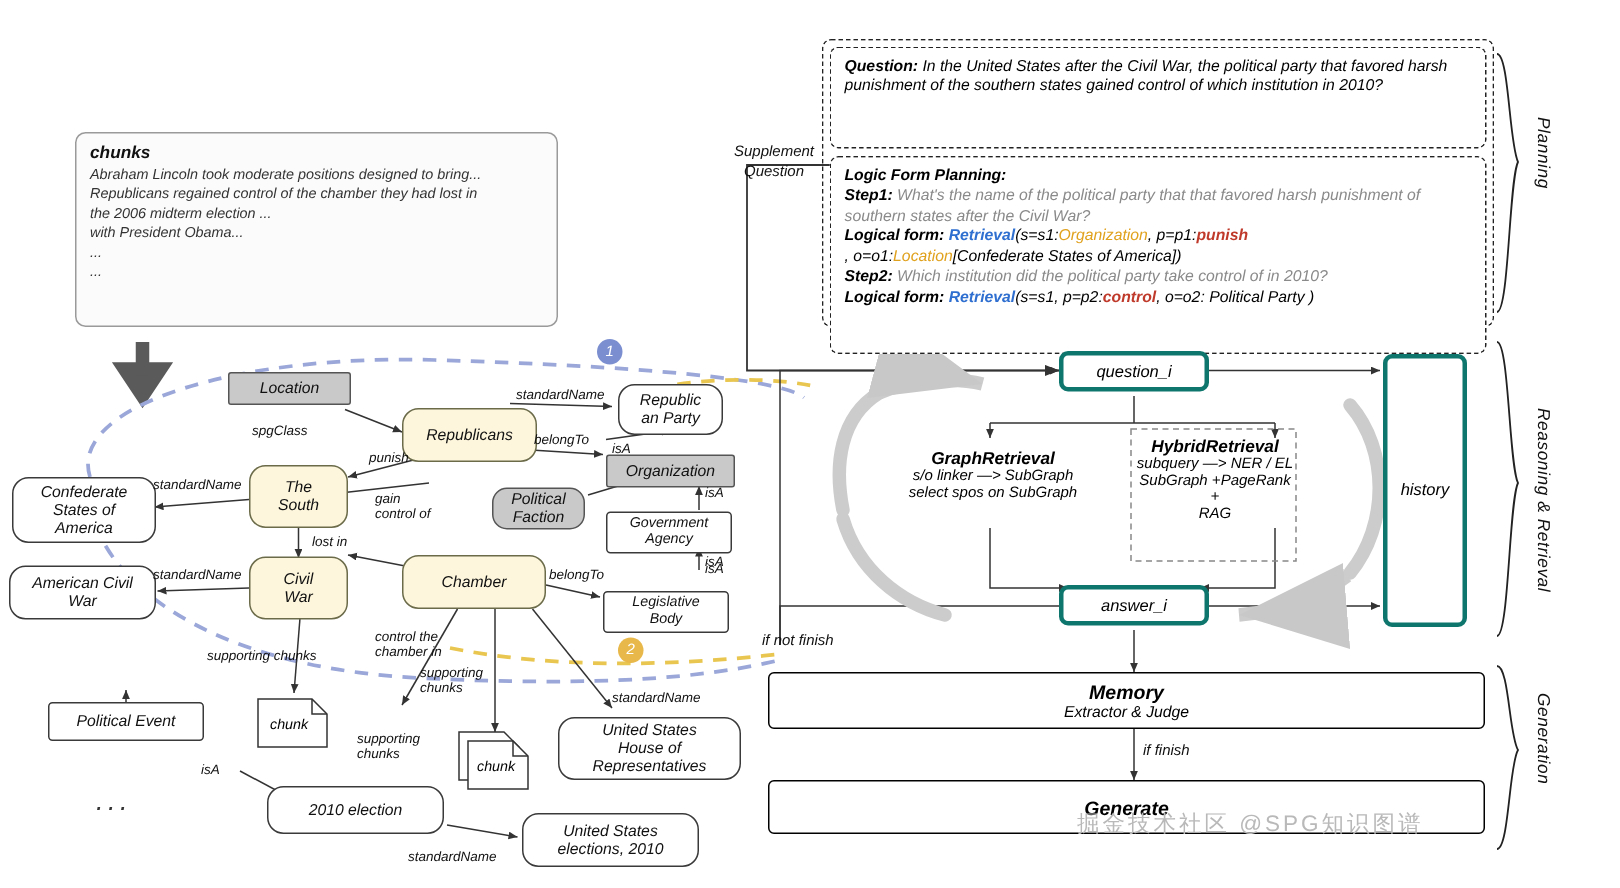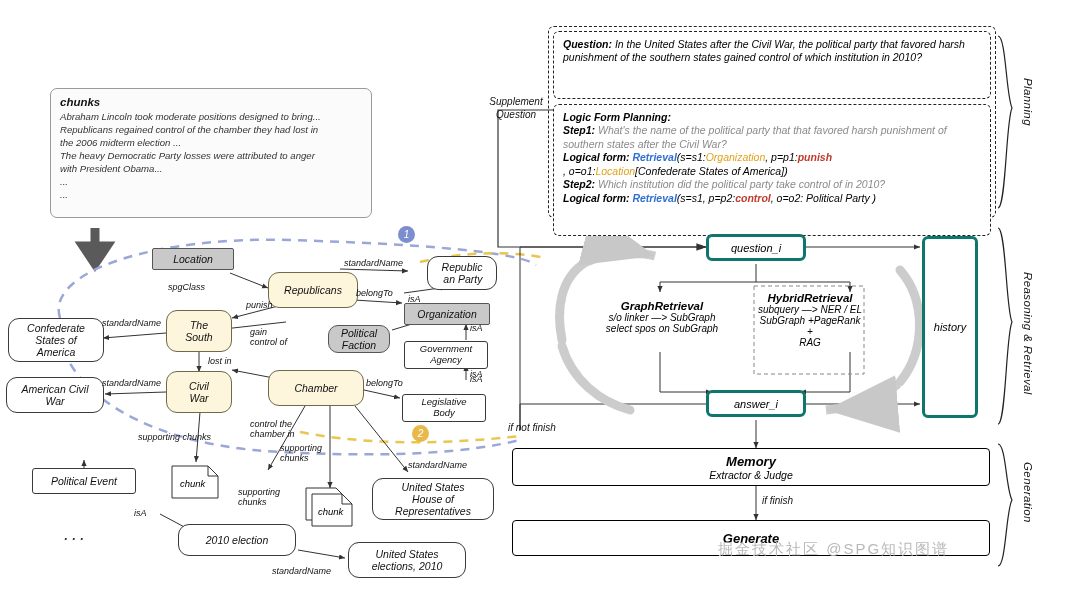--- a/index.html
+++ b/index.html
@@ -107,21 +107,20 @@
     <path d="M998,36 C1006,36 1006,95 1012,108 C1006,120 1006,208 998,208" stroke="#222" stroke-width="1.2" fill="none"></path>
     <path d="M998,228 C1006,228 1006,310 1012,322 C1006,334 1006,424 998,424" stroke="#222" stroke-width="1.2" fill="none"></path>
     <path d="M998,444 C1006,444 1006,490 1012,500 C1006,510 1006,566 998,566" stroke="#222" stroke-width="1.2" fill="none"></path>
   </svg>
 
   <div class="abs chunkbox" style="left:50px;top:88px;width:322px;height:130px;">
     <div class="t">chunks</div>
     <div class="l">Abraham Lincoln took moderate positions designed to bring...</div>
     <div class="l">Republicans regained control of the chamber they had lost in</div>
     <div class="l">the 2006 midterm election ...</div>
-    <div class="l">The heavy Democratic Party losses were attributed to anger</div>
     <div class="l">with President Obama...</div>
     <div class="l">...</div>
     <div class="l">...</div>
   </div>
 
   <div class="abs" style="left:548px;top:26px;width:448px;height:192px;border:1px dashed #222;border-radius:6px;padding:4px;">
     <div class="panelbox" style="height:54px;">
       <div style="font-size:10.5px;line-height:1.28;">
         <span class="q-label">Question:</span>
         <span>In the United States after the Civil War, the political party that favored harsh punishment of the southern states gained control of which institution in 2010?</span>
@@ -193,21 +192,21 @@
   <div class="abs bigbox" style="left:512px;top:520px;width:478px;height:36px;">
     <div class="b1">Generate</div>
   </div>
 
   <div class="abs node gray" style="left:152px;top:248px;width:82px;height:22px;">
       <span>Location</span>
     </div>
   <div class="abs node yellow" style="left:268px;top:272px;width:90px;height:36px;">
       <span>Republicans</span>
     </div>
-  <div class="abs node" style="left:427px;top:256px;width:70px;height:34px;white-space:pre-line;text-align:right;"><span>Republic
+  <div class="abs node" style="left:412px;top:256px;width:70px;height:34px;white-space:pre-line;"><span>Republic
 an Party</span></div>
   <div class="abs node gray" style="left:404px;top:303px;width:86px;height:22px;">
       <span>Organization</span>
     </div>
   <div class="abs node gray" style="left:328px;top:325px;width:62px;height:28px;white-space:pre-line;border-radius:10px;"><span>Political
 Faction</span></div>
   <div class="abs node plain" style="left:404px;top:341px;width:84px;height:28px;white-space:pre-line;font-size:9.5px;"><span>Government
 Agency</span></div>
   <div class="abs node" style="left:8px;top:318px;width:96px;height:44px;white-space:pre-line;"><span>Confederate
 States of

